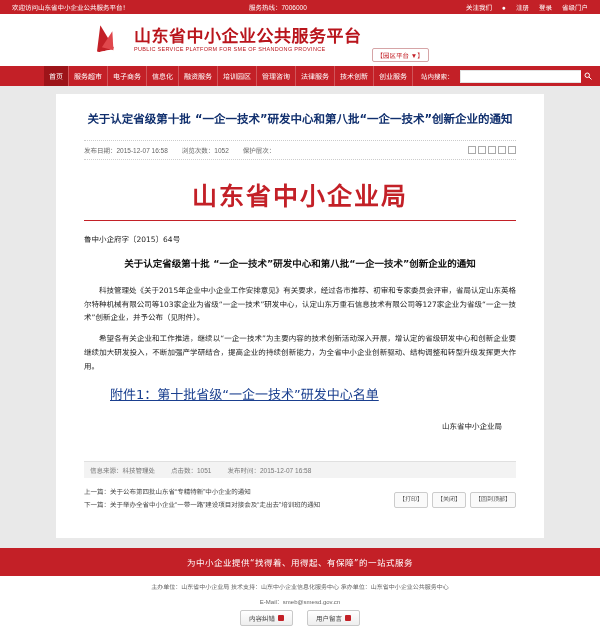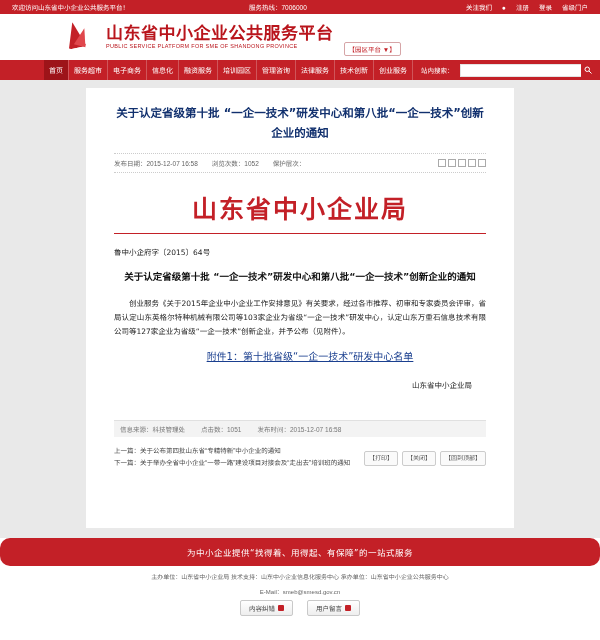--- a/index.html
+++ b/index.html
@@ -39,26 +39,27 @@
     margin-left: auto;
     display: flex;
     gap: 10px;
     align-items: center;
   }
   .topbar .right span { white-space: nowrap; }
 
   
   .header {
     position: relative;
-    height: 46px;
+    height: 52px;
     background: #fff;
     display: flex;
     align-items: center;
     padding: 0 0 0 60px;
     box-sizing: border-box;
+    margin-left: 28px;
   }
   .logo {
     position: relative;
     width: 40px;
     height: 34px;
     margin-right: 6px;
     flex: none;
   }
   .logo .flame {
     position: absolute;
@@ -162,21 +163,21 @@
   }
 
   
   .bodyarea {
     background: #e9e9e9;
     padding: 8px 0 10px 0;
     min-height: 448px;
     box-sizing: border-box;
   }
   .sheet {
-    width: 428px;
+    width: 488px;
     margin: 0 auto;
     background: #fff;
     padding: 16px 28px 27px 28px;
     box-sizing: border-box;
     min-height: 440px;
   }
   .doc-title {
     text-align: center;
     font-size: 11.5px;
     font-weight: bold;
@@ -236,28 +237,27 @@
     font-size: 7.5px;
     color: #222;
     line-height: 1.85;
     text-indent: 2em;
     margin: 0 0 7px 0;
     text-align: justify;
     font-family: "DejaVu Sans", sans-serif;
   }
   .para.noindent { text-indent: 0; }
   .attach {
-    font-size: 10px;
+    font-size: 13px;
     color: #1a3f8f;
     text-decoration: underline;
     line-height: 2.1;
     margin-left: 2em;
     display: block;
     font-family: "DejaVu Sans", sans-serif;
-    text-align: center;
   }
   .signer {
     text-align: right;
     font-size: 7.5px;
     color: #222;
     margin-top: 12px;
     padding-right: 14px;
     font-family: "DejaVu Sans", sans-serif;
   }
   .footmeta {
@@ -297,21 +297,20 @@
   .redband {
     background: #c32027;
     color: #fff;
     height: 28px;
     display: flex;
     align-items: center;
     justify-content: center;
     font-size: 8.5px;
     letter-spacing: 0.5px;
     font-family: "DejaVu Sans", sans-serif;
-    border-radius: 10px;
   }
 
   
   .footer {
     background: #fff;
     padding: 6px 0 0 0;
     text-align: center;
   }
   .footer .line1 {
     font-size: 6px;
@@ -428,21 +427,22 @@
           <i></i>
         </span>
       </div>
 
       <div class="redhead">山东省中小企业局</div>
       <hr class="redline">
 
       <div class="docnum">鲁中小企府字〔2015〕64号</div>
       <div class="subject">关于认定省级第十批 “一企一技术”研发中心和第八批“一企一技术”创新企业的通知</div>
 
-      <p class="para">创业服务《关于2015年企业中小企业工作安排意见》有关要求，经过各市推荐、初审和专家委员会评审，省局认定山东英格尔特种机械有限公司等103家企业为省级“一企一技术”研发中心，认定山东万重石信息技术有限公司等127家企业为省级“一企一技术”创新企业，并予公布（见附件）。</p>
+      <p class="para">科技管理处《关于2015年企业中小企业工作安排意见》有关要求，经过各市推荐、初审和专家委员会评审，省局认定山东英格尔特种机械有限公司等103家企业为省级“一企一技术”研发中心，认定山东万重石信息技术有限公司等127家企业为省级“一企一技术”创新企业，并予公布（见附件）。</p>
+      <p class="para">希望各有关企业和工作推进，继续以“一企一技术”为主要内容的技术创新活动深入开展，增认定的省级研发中心和创新企业要继续加大研发投入，不断加强产学研结合，提高企业的持续创新能力，为全省中小企业创新驱动、结构调整和转型升级发挥更大作用。</p>
 
       <a href="#" class="attach">附件1：第十批省级“一企一技术”研发中心名单</a>
 
       <div class="signer">山东省中小企业局</div>
 
       <div class="footmeta">
         <span>
           <span>信息来源：</span><span>科技管理处</span>
         </span>
         <span>

